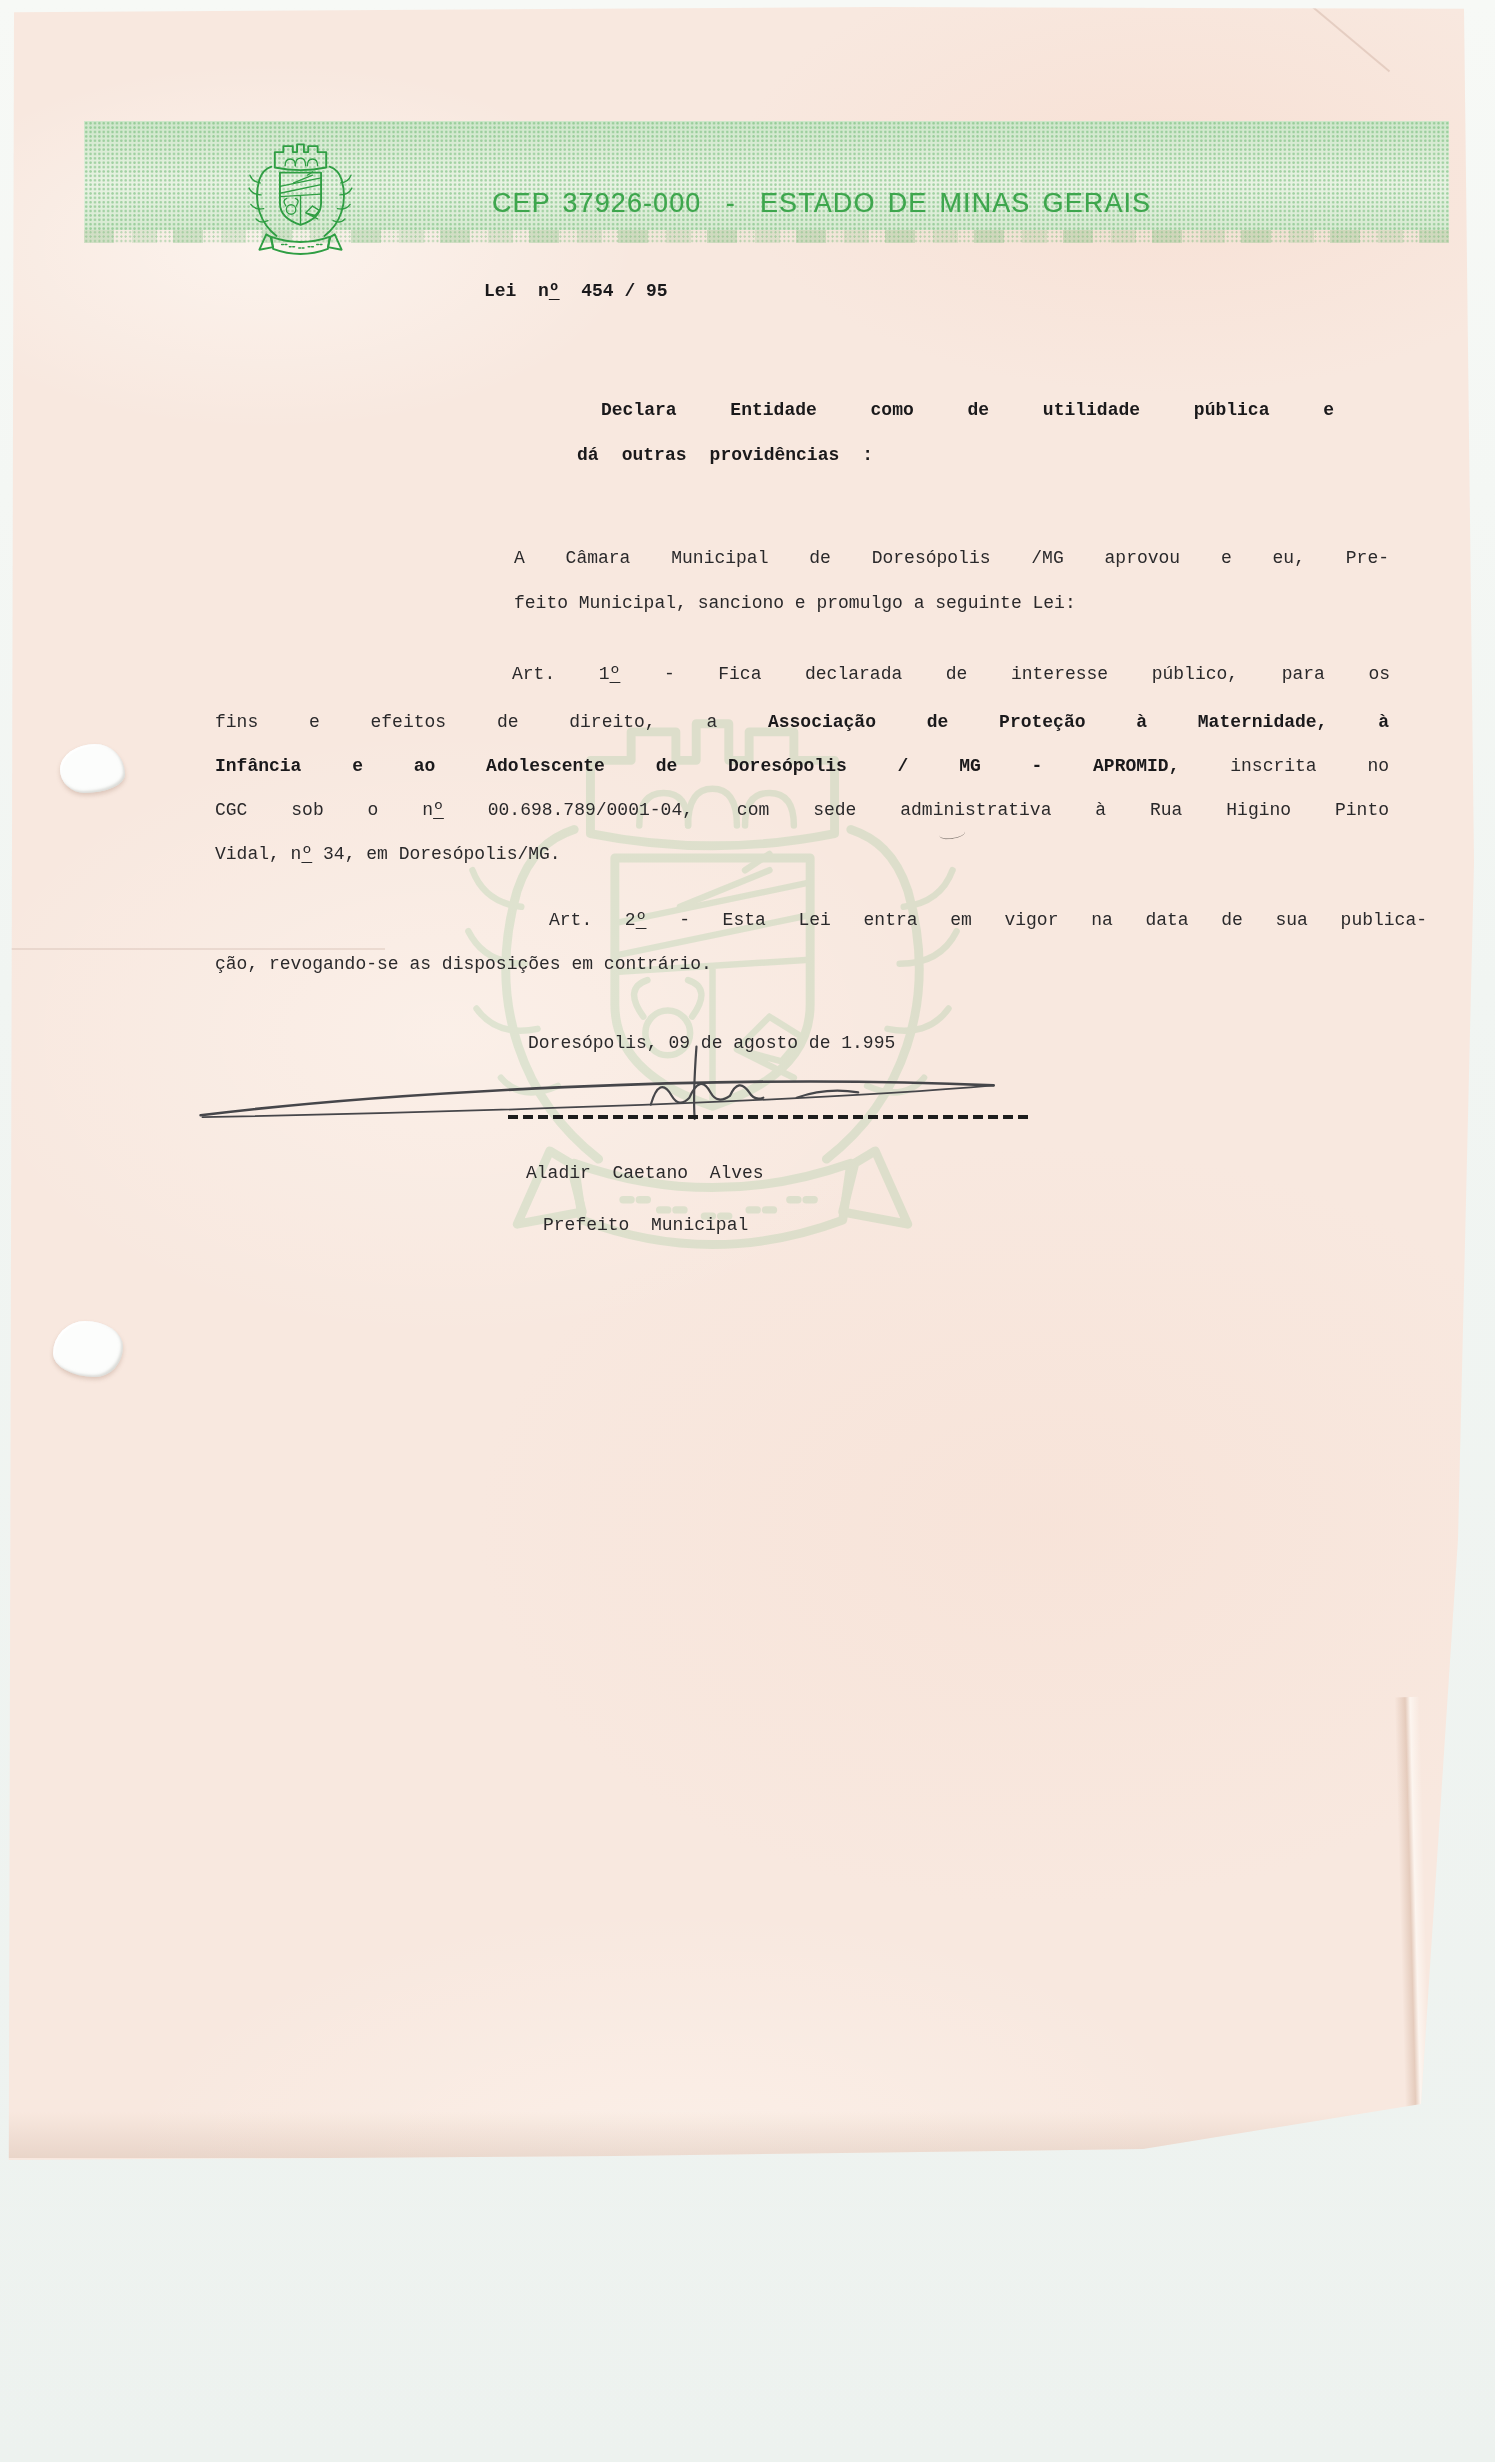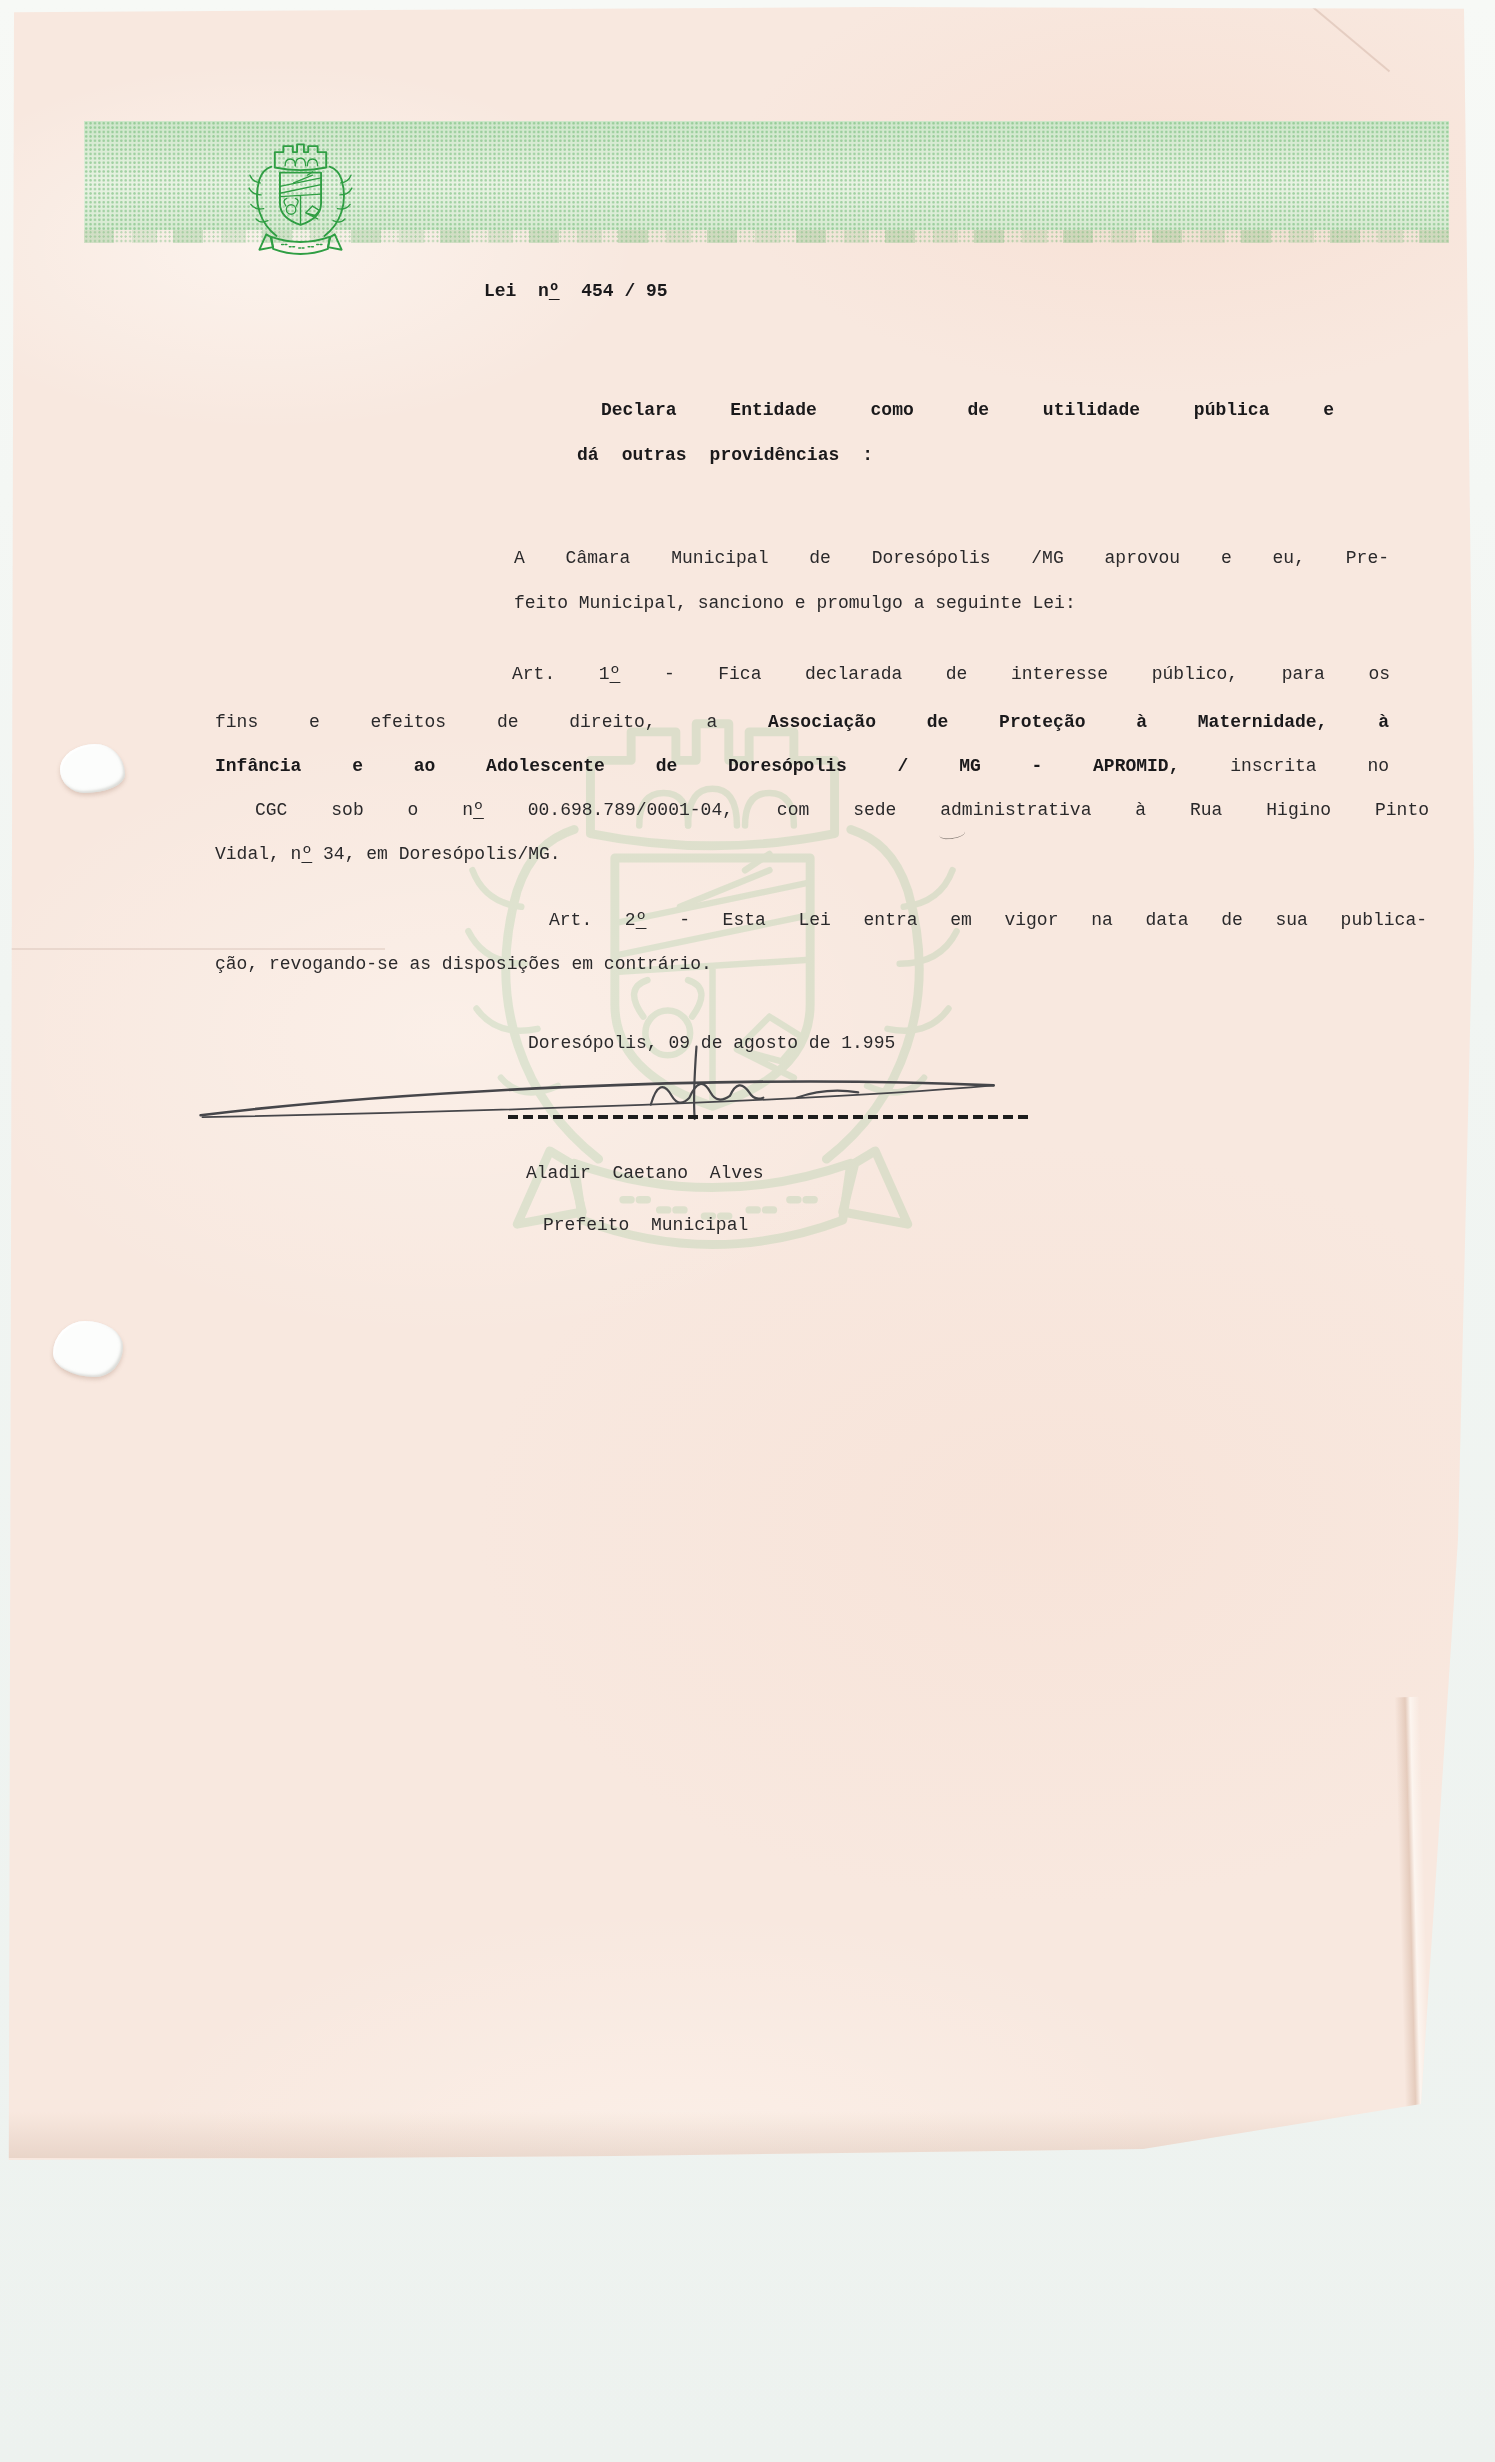--- a/index.html
+++ b/index.html
@@ -129,38 +129,39 @@
       </defs>
     </svg>
 
     <svg class="crest" viewBox="0 0 160 150">
         <use href="#crest-g"></use>
       </svg>
     <svg class="watermark" viewBox="0 0 160 150">
         <use href="#crest-g"></use>
       </svg>
 
+    <div class="header-sub">CEP 37926-000  -  ESTADO DE MINAS GERAIS</div>
 
     <div class="crease crease-tr"></div>
     <div class="crease crease-mid"></div>
     <div class="fold-right"></div>
     <div class="edge-bottom"></div>
 
     <div class="line pre bold" style="left:484px; top:276px;">Lei  n<span class="ord">º</span>  454 / 95</div>
 
     <div class="line just bold" style="left:601px; top:395px; width:733px;">Declara Entidade como de utilidade pública e</div>
     <div class="line bold ws14" style="left:577px; top:440px;">dá outras providências :</div>
 
     <div class="line just" style="left:514px; top:543px; width:875px;">A Câmara Municipal de Doresópolis /MG aprovou e eu, Pre-</div>
     <div class="line" style="left:514px; top:588px;">feito Municipal, sanciono e promulgo a seguinte Lei:</div>
 
     <div class="line just" style="left:512px; top:659px; width:878px;">Art. 1<span class="ord">º</span> - Fica declarada de interesse público, para os</div>
     <div class="line just" style="left:215px; top:707px; width:1174px;"><span>fins e efeitos de direito, a </span><span class="b">Associação de Proteção à Maternidade, à</span></div>
     <div class="line just" style="left:215px; top:751px; width:1174px;"><span class="b">Infância e ao Adolescente de Doresópolis / MG - APROMID,</span><span> inscrita no</span></div>
-    <div class="line just" style="left:215px; top:795px; width:1174px;margin-left:40px;">CGC sob o n<span class="ord">º</span> 00.698.789/0001-04, com sede administrativa à Rua Higino Pinto</div>
+    <div class="line just" style="left:215px; top:795px; width:1174px;">CGC sob o n<span class="ord">º</span> 00.698.789/0001-04, com sede administrativa à Rua Higino Pinto</div>
     <div class="line" style="left:215px; top:839px;font-family:Liberation Mono, monospace;">Vidal, n<span class="ord">º</span> 34, em Doresópolis/MG.</div>
 
     <div class="line just" style="left:512px; top:905px; width:878px;margin-left:37px;">Art. 2<span class="ord">º</span> - Esta Lei entra em vigor na data de sua publica-</div>
     <div class="line" style="left:215px; top:949px;">ção, revogando-se as disposições em contrário.</div>
 
     <div class="line" style="left:528px; top:1028px;">Doresópolis, 09 de agosto de 1.995</div>
 
     <svg class="sig" viewBox="0 0 960 110" fill="none" stroke="#46464a" stroke-linecap="round" stroke-linejoin="round">
       <path d="M28,90 C240,64 620,42 930,56" stroke-width="3"></path>
       <path d="M930,56 C700,76 260,88 30,92" stroke-width="2"></path>

